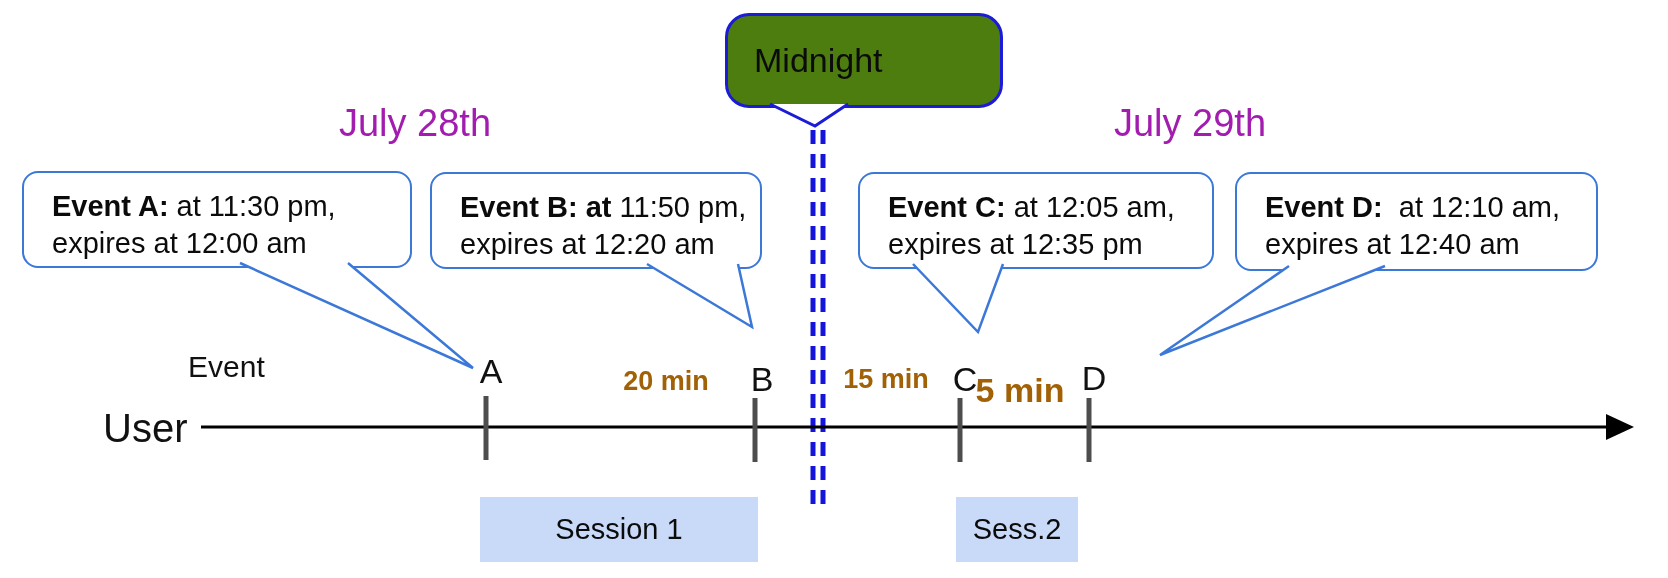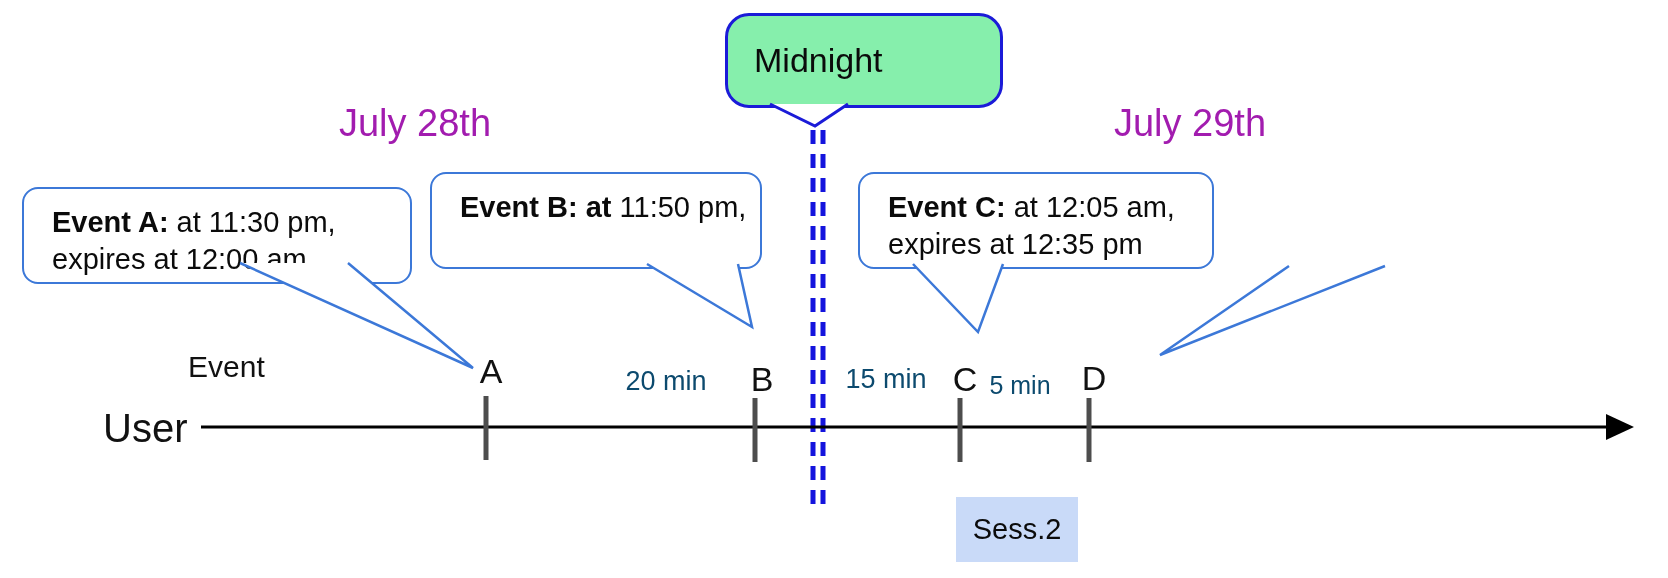--- a/index.html
+++ b/index.html
@@ -5,41 +5,41 @@
   html,body{margin:0;padding:0;background:#ffffff;}
   #stage{
     position:relative;width:1668px;height:578px;background:#ffffff;overflow:hidden;
     font-family:"Liberation Sans","DejaVu Sans",sans-serif;color:#111;
   }
   .abs{position:absolute;}
   
   .date-header{font-size:38px;color:#a21caf;text-align:center;width:260px;z-index:3;}
   
   .midnight-bubble{
-    left:725px;top:13px;width:278px;height:95px;background:#86efac;
+    left:725px;top:13px;width:278px;height:95px;background:#4d7c0f;
     border:3px solid #1b1bd8;border-radius:24px;z-index:1;
     display:flex;align-items:center;padding-left:26px;box-sizing:border-box;
     font-size:34px;color:#0b0b0b;
   }
   
   .event-bubble{
     background:#fff;border:2.5px solid #3c78d8;border-radius:16px;z-index:1;
     box-sizing:border-box;padding:15px 12px 0 28px;font-size:29px;line-height:37px;color:#0b0b0b;
   }
   .event-bubble .l1, .event-bubble .l2{white-space:pre;}
   .event-bubble b{font-weight:bold;}
-  #bubble-a{left:22px;top:171px;width:390px;height:97px;margin-top:16px;}
+  #bubble-a{left:22px;top:171px;width:390px;height:97px;}
   #bubble-b{left:430px;top:172px;width:332px;height:97px;}
   #bubble-c{left:858px;top:172px;width:356px;height:97px;}
   #bubble-d{left:1235px;top:172px;width:363px;height:99px;}
   
   .user-label{left:103px;top:406px;font-size:40px;z-index:3;}
   .events-label{left:188px;top:350px;font-size:30px;z-index:3;}
   .tick-letter{font-size:34px;z-index:3;transform:translateX(-50%);}
-  .interval-label{font-size:27px;z-index:3;transform:translateX(-50%);color:#0c4a6e;}
+  .interval-label{font-size:27px;z-index:3;transform:translateX(-50%);color:#a16207;font-weight:bold;}
   
   .session-box{
     background:#c9daf8;z-index:1;display:flex;align-items:center;justify-content:center;
     font-size:29px;color:#0b0b0b;
   }
   #session-1{left:480px;top:497px;width:278px;height:65px;}
   #session-2{left:956px;top:497px;width:122px;height:65px;}
   
   #overlay{position:absolute;left:0;top:0;width:1668px;height:578px;z-index:2;pointer-events:none;}
 </style>
@@ -54,26 +54,34 @@
   <div class="abs midnight-bubble">
     <span>Midnight</span>
   </div>
 
   <div id="bubble-a" class="abs event-bubble">
     <div class="l1"><b>Event A:</b><span> at 11:30 pm,</span></div>
     <div class="l2">expires at 12:00 am</div>
   </div>
   <div id="bubble-b" class="abs event-bubble">
     <div class="l1"><b>Event B: at</b><span> 11:50 pm,</span></div>
+    <div class="l2">expires at 12:20 am</div>
   </div>
   <div id="bubble-c" class="abs event-bubble">
     <div class="l1"><b>Event C:</b><span> at 12:05 am,</span></div>
     <div class="l2">expires at 12:35 pm</div>
   </div>
+  <div id="bubble-d" class="abs event-bubble">
+    <div class="l1"><b>Event D:</b><span>  at 12:10 am,</span></div>
+    <div class="l2">expires at 12:40 am</div>
+  </div>
 
+  <div id="session-1" class="abs session-box">
+    <span>Session 1</span>
+  </div>
   <div id="session-2" class="abs session-box">
     <span>Sess.2</span>
   </div>
 
   <svg id="overlay">
 
     <line x1="813" y1="130" x2="813" y2="508" stroke="#1414dd" stroke-width="5" stroke-dasharray="14 10"></line>
     <line x1="823" y1="130" x2="823" y2="508" stroke="#1414dd" stroke-width="5" stroke-dasharray="14 10"></line>
 
     <line x1="201" y1="427" x2="1612" y2="427" stroke="#000000" stroke-width="3"></line>
@@ -94,15 +102,15 @@
   <div class="abs events-label">Event</div>
   <div class="abs user-label">User</div>
 
   <div class="abs tick-letter" style="left:491px;top:352px;">A</div>
   <div class="abs tick-letter" style="left:762px;top:360px;">B</div>
   <div class="abs tick-letter" style="left:965px;top:360px;">C</div>
   <div class="abs tick-letter" style="left:1094px;top:359px;">D</div>
 
   <div class="abs interval-label" style="left:666px;top:366px;">20 min</div>
   <div class="abs interval-label" style="left:886px;top:364px;">15 min</div>
-  <div class="abs interval-label" style="left:1020px;top:371px;font-size:25px;">5 min</div>
+  <div class="abs interval-label" style="left:1020px;top:371px;font-size:34px;">5 min</div>
 
 </div>
 
 </body></html>

